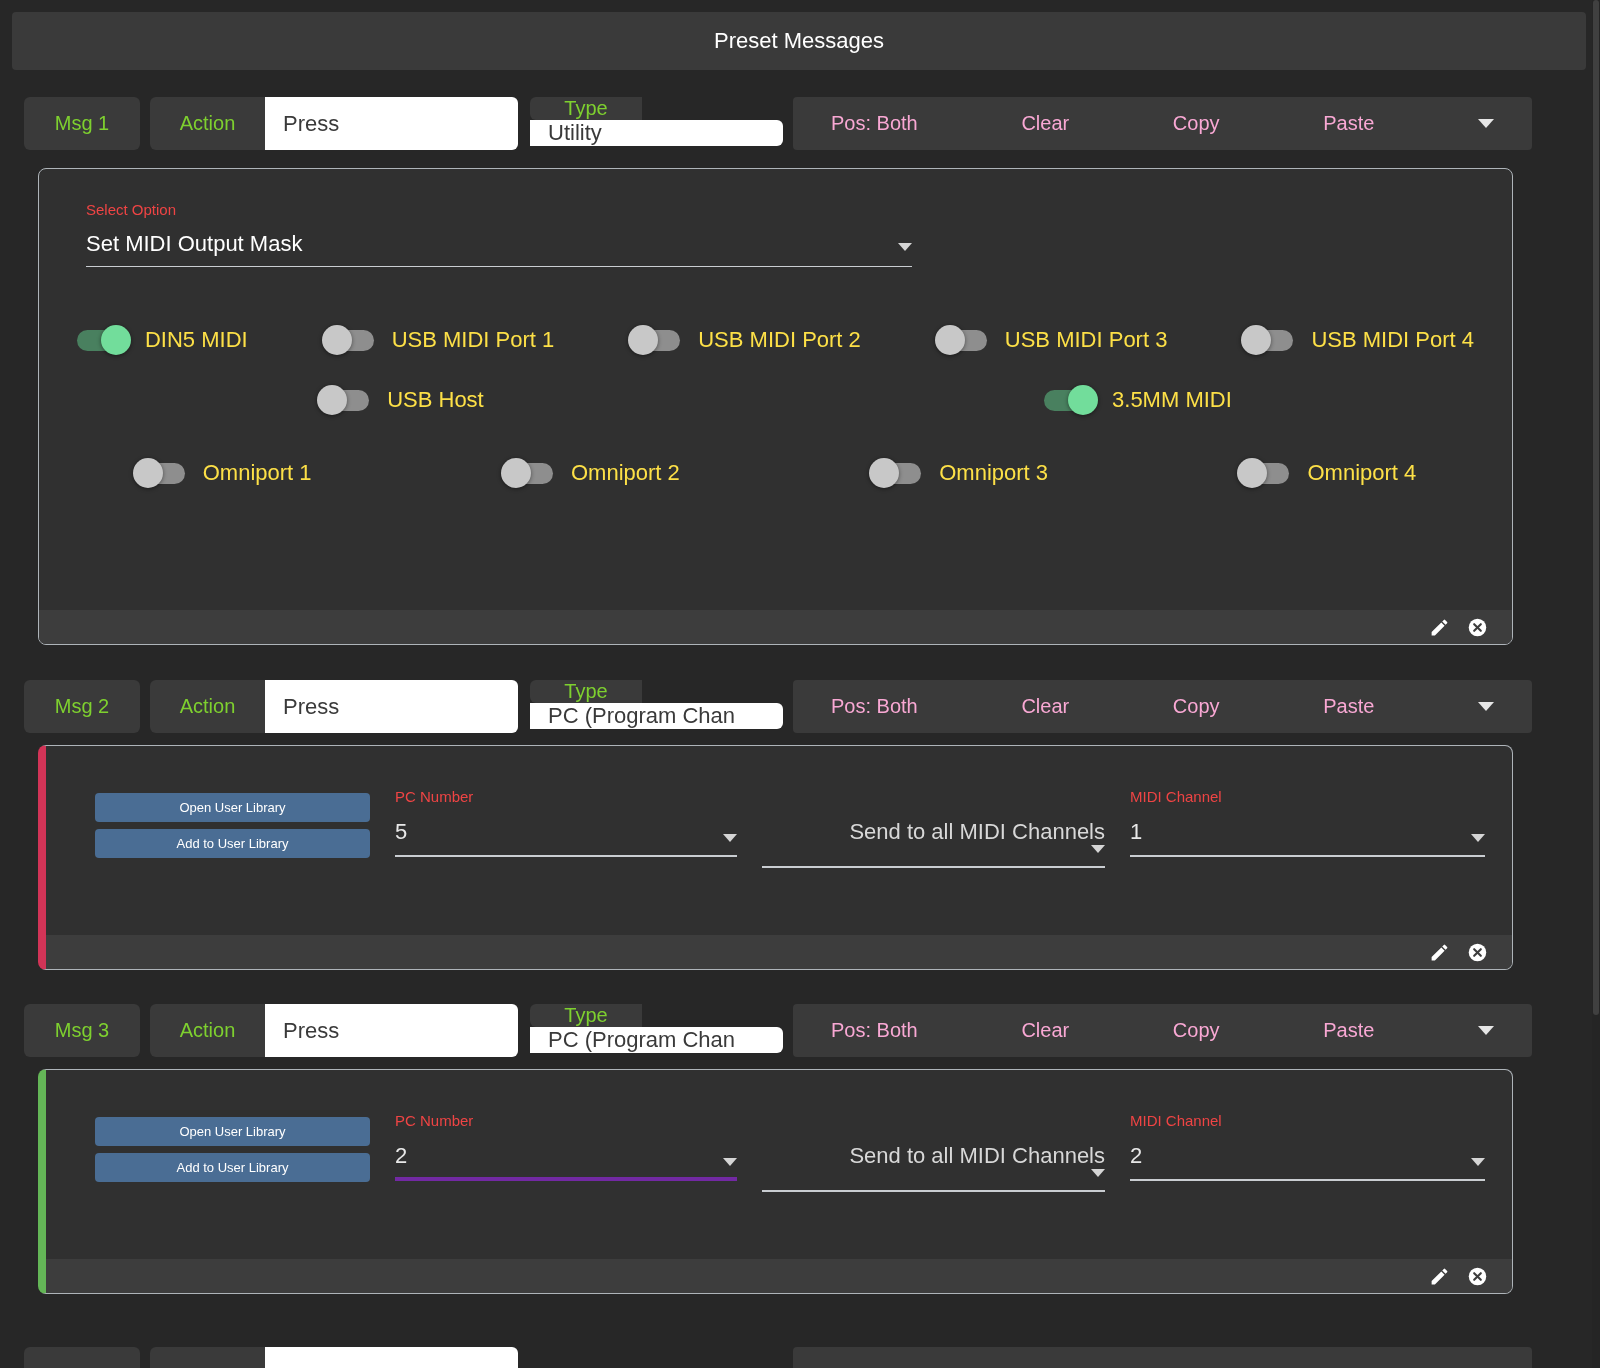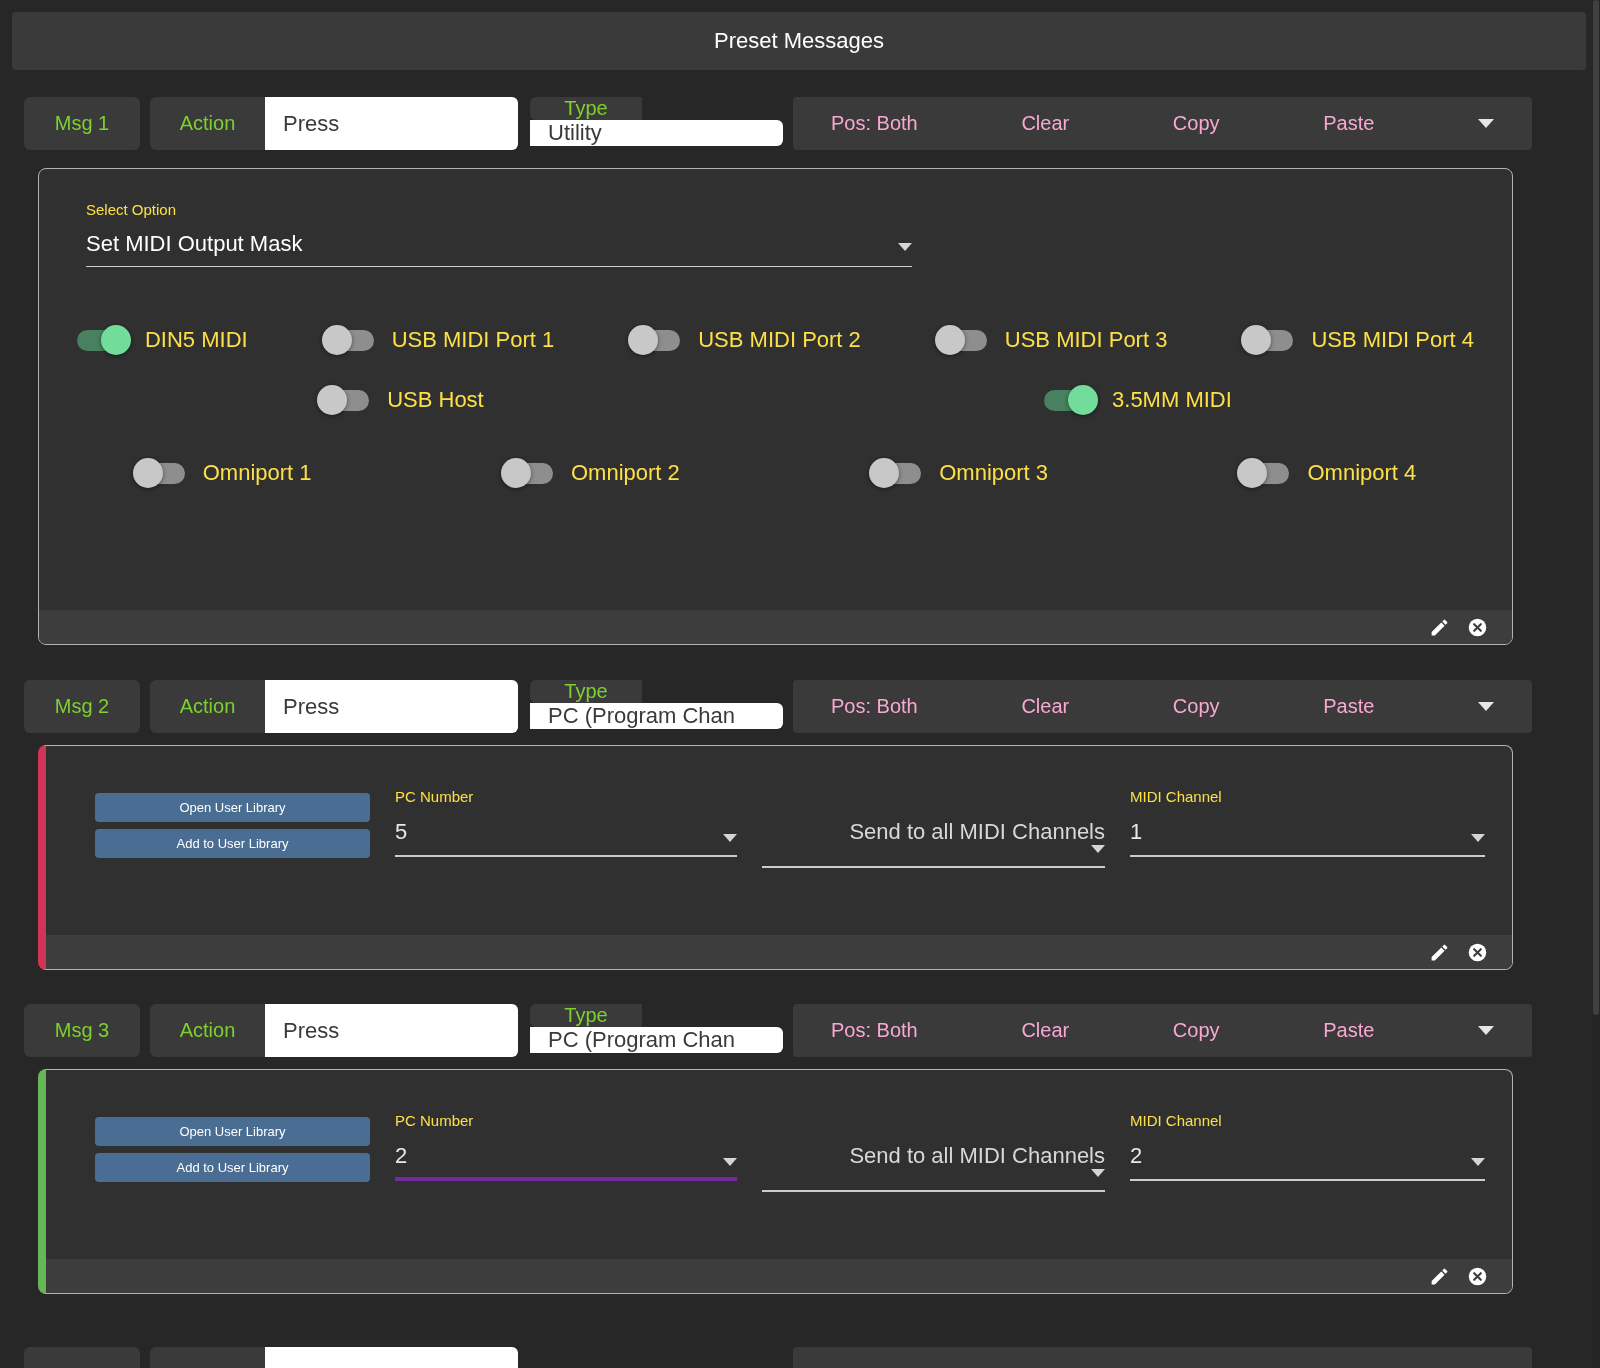--- a/index.html
+++ b/index.html
@@ -35,21 +35,21 @@
            border:1px solid #aeb4b9; border-radius:8px; overflow:hidden; }
   .panel.p1 { margin-top:18px; height:477px; }
   .panel.p2 { margin-top:12px; height:225px; border-left:8px solid transparent; }
   .panel-footer { position:absolute; left:0; right:0; bottom:0; height:34px; background:#3d3d3d;
                   display:flex; align-items:center; justify-content:flex-end; gap:16px; padding-right:24px; }
   .icon-btn { width:22px; height:22px; display:flex; align-items:center; justify-content:center; cursor:pointer; }
   .icon-btn svg { width:21px; height:21px; }
 
   
   .uselect { margin:32px 0 0 47px; width:826px; }
-  .uselect-label, .field-label { color:#fde047; font-size:15px; height:18px; }
+  .uselect-label, .field-label { color:#ef4444; font-size:15px; height:18px; }
   .uselect-value { margin-top:12px; display:flex; align-items:flex-end; justify-content:space-between;
                    color:#fff; font-size:22px; padding-bottom:9px; border-bottom:1px solid #c9cdd1; cursor:pointer; }
   .toggles { display:flex; justify-content:space-around; }
   .toggles.t1 { margin-top:58px; }
   .toggles.t2 { margin-top:30px; }
   .toggles.t3 { margin-top:43px; }
   .toggle-item { display:flex; align-items:center; cursor:pointer; }
   .switch { position:relative; width:52px; height:30px; flex:none; }
   .switch .track { position:absolute; top:5px; left:0; width:50px; height:21px; border-radius:11px; background:#8e8e8e; }
   .switch .knob { position:absolute; top:0; left:-2px; width:30px; height:30px; border-radius:50%;

